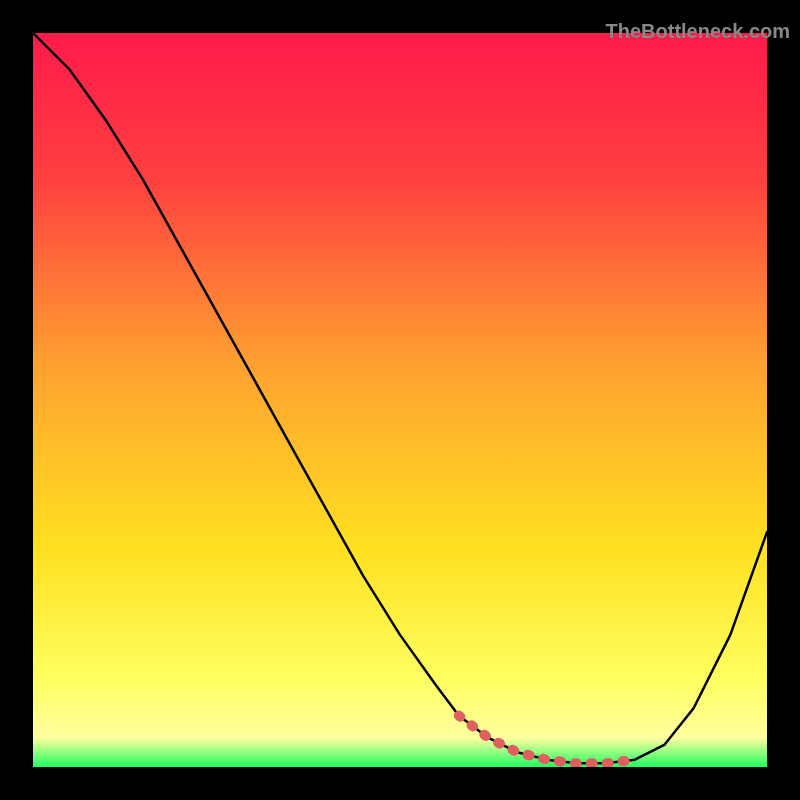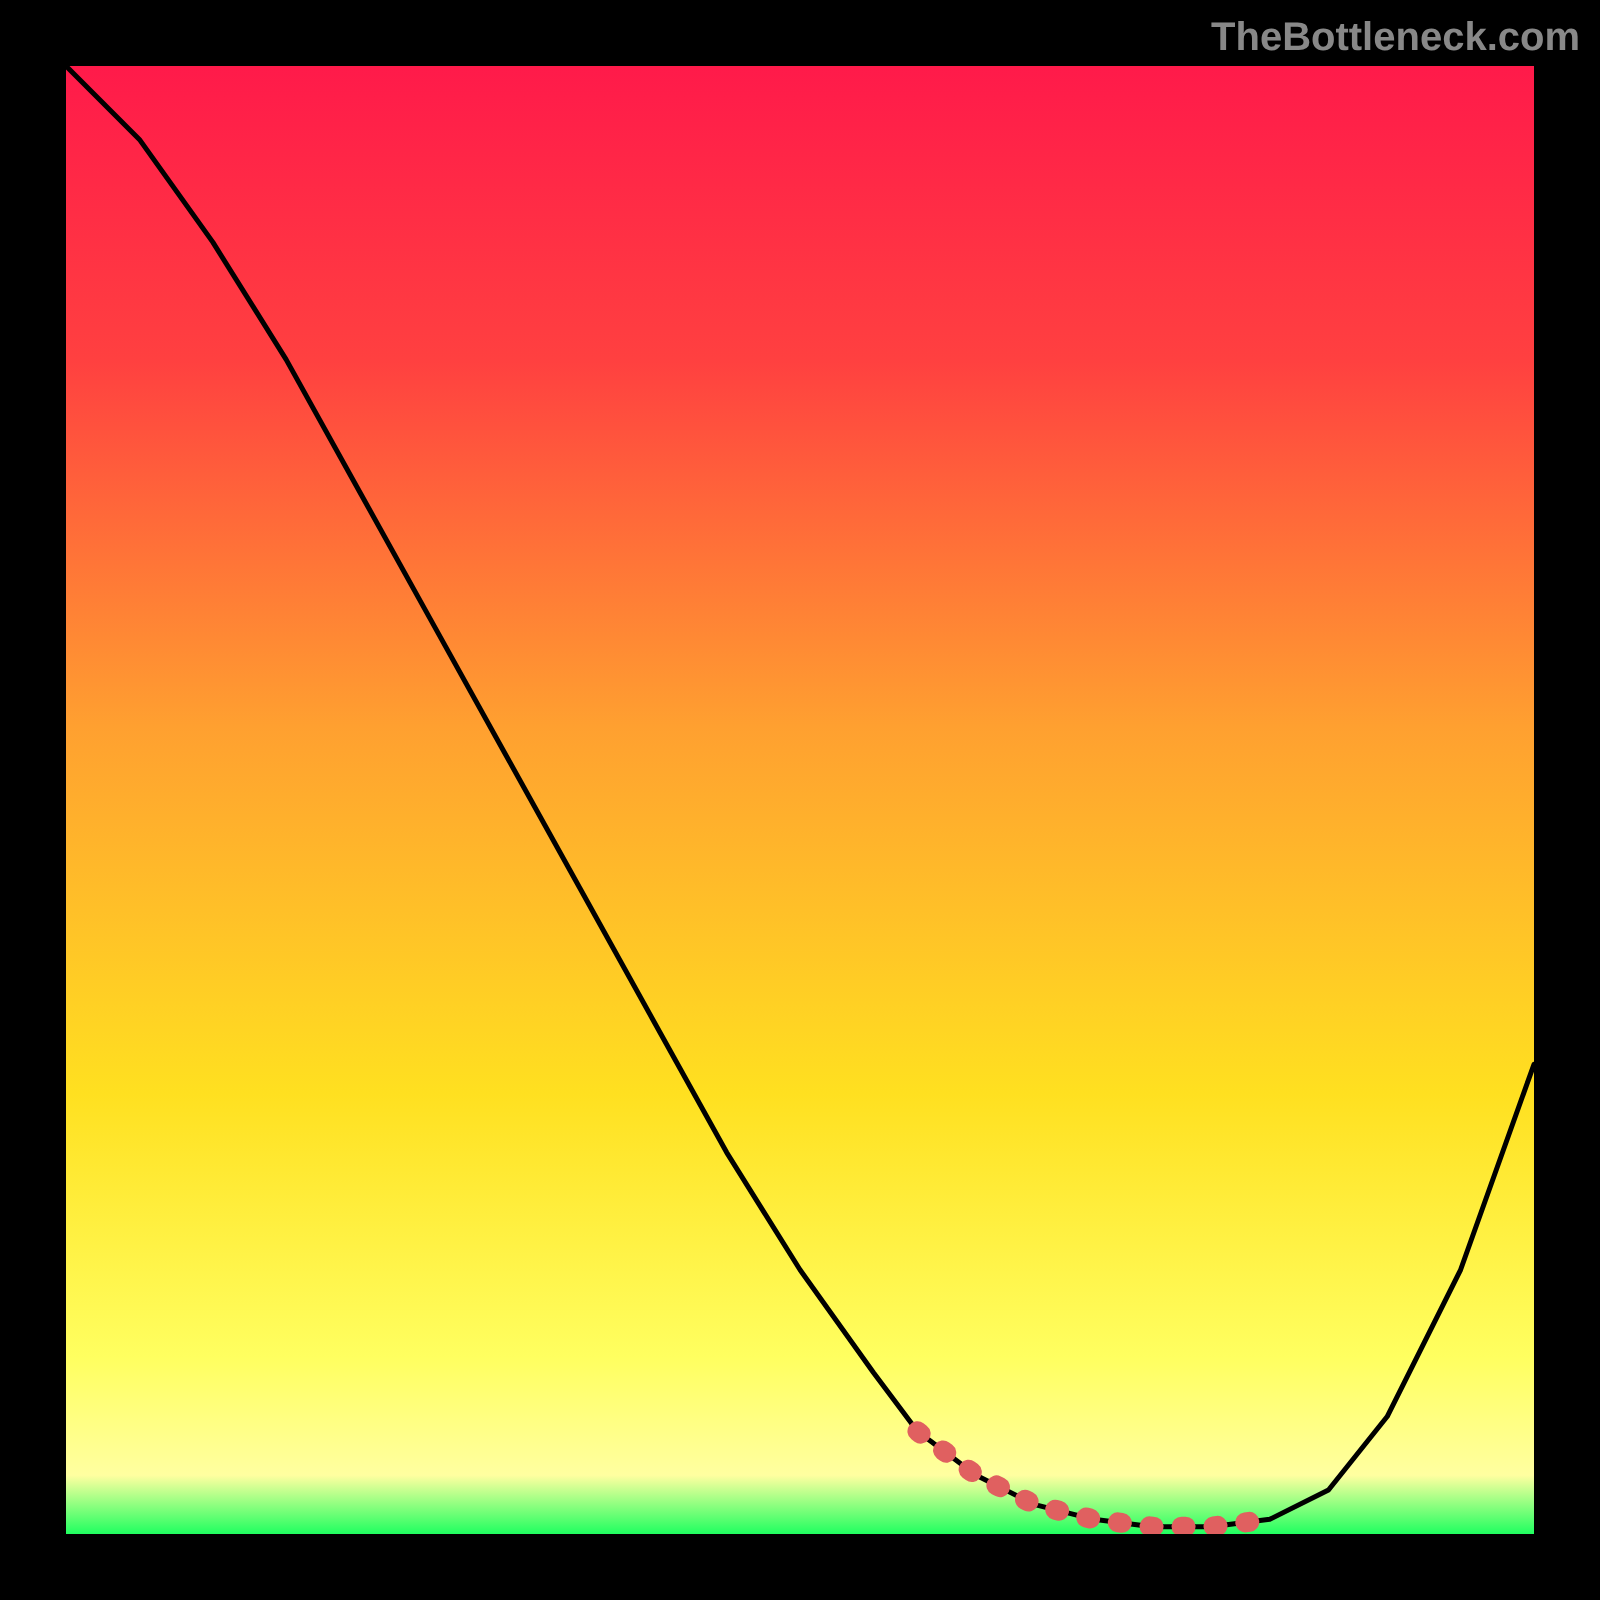--- a/index.html
+++ b/index.html
@@ -12,21 +12,21 @@
     font-family: Arial, sans-serif;
   }
   .container {
     position: relative;
     width: 800px;
     height: 800px;
     background: #000;
   }
   .watermark {
     position: absolute;
-    top: 8px;
+    top: 20px;
     right: 10px;
     color: #888;
     font-size: 20px;
     font-weight: bold;
     z-index: 10;
     text-align: right;
   }
   .plot-area {
     position: absolute;
     left: 33px;

